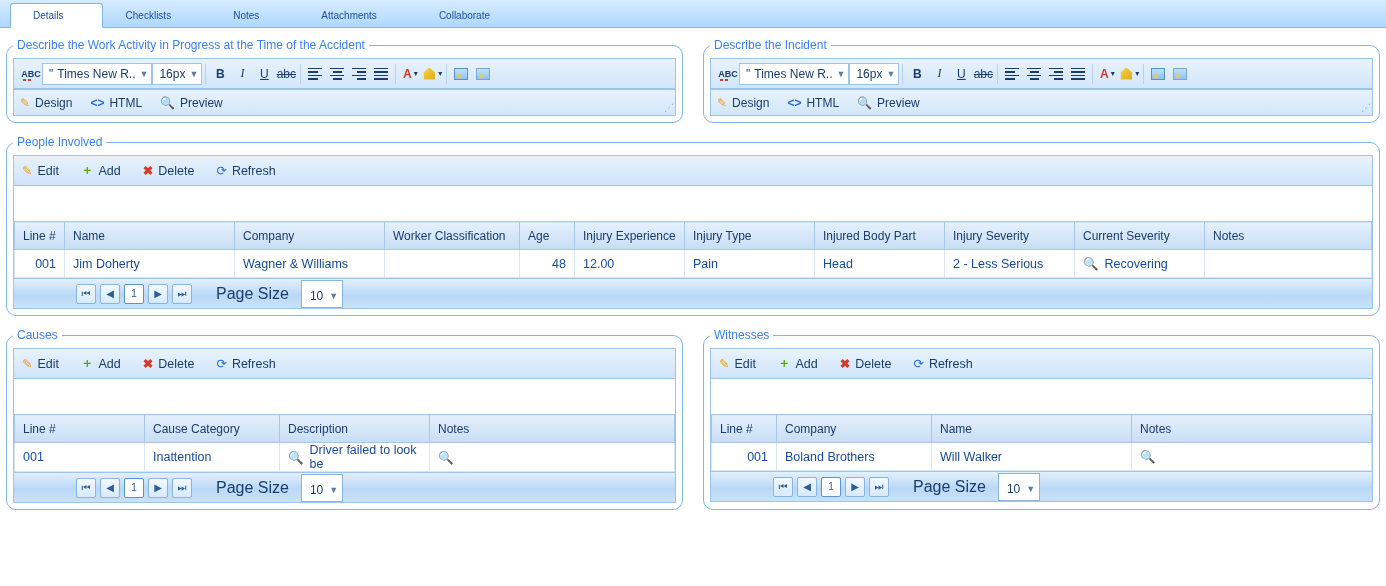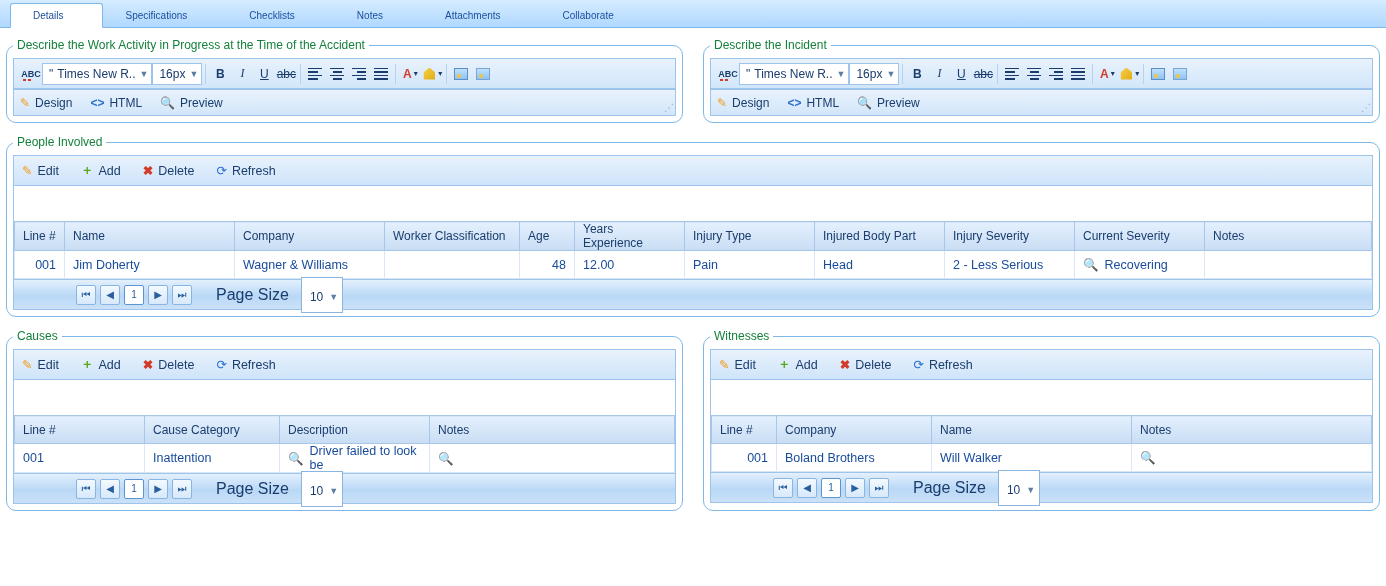--- a/index.html
+++ b/index.html
@@ -6,21 +6,21 @@
 body { font-family: "Segoe UI", Tahoma, Arial, sans-serif; font-size: 12px; color: #1a3d6d; background: #fff; }
 
 
 .tabstrip { display: flex; align-items: flex-end; height: 28px; background: linear-gradient(#d6ecff,#afd8ff); border-bottom: 1px solid #7fb7e8; padding-left: 10px; gap: 0; }
 .tab { padding: 6px 38px 6px 22px; font-size: 10px; color: #1b4f9c; cursor: pointer; border: 1px solid transparent; border-bottom: none; }
 .tab.active { background: #fff; border: 1px solid #7fb7e8; border-bottom: 1px solid #fff; color: #1b4f9c; font-weight: 400; position: relative; top: 1px; border-radius: 3px 3px 0 0; }
 
 .content { padding: 10px 6px; }
 
 fieldset { border: 1px solid #7fb7e8; border-radius: 10px; padding: 6px; margin: 0; position: relative; }
-legend { font-size: 12px; color: #15803d; padding: 0 4px; }
+legend { font-size: 12px; color: #3b82f6; padding: 0 4px; }
 
 .row2 { display: flex; gap: 20px; margin-bottom: 12px; }
 .row2 > fieldset { flex: 1; }
 
 
 .editor { border: 1px solid #9dc4ea; background: #fff; }
 .etoolbar { display: flex; align-items: center; height: 30px; background: linear-gradient(#e8f2fc,#d2e6fa); border-bottom: 1px solid #9dc4ea; padding: 0 6px; gap: 0; }
 .ebtn { width: 22px; height: 22px; display: flex; align-items: center; justify-content: center; border: 1px solid transparent; border-radius: 2px; cursor: pointer; color: #1a3d6d; }
 .esep { width: 1px; height: 20px; background: #b7d2ee; margin: 0 3px; }
 .esel { height: 22px; border: 1px solid #9dc4ea; background: #fff; display: flex; align-items: center; padding: 0 3px 0 6px; font-size: 12px; gap: 4px; cursor: pointer; }
@@ -47,21 +47,21 @@
 table.grid { width: 100%; border-collapse: collapse; margin-top: 35px; }
 table.grid th { background: linear-gradient(#e4f0fd,#c8ddf4); border: 1px solid #a7c6e8; height: 28px; text-align: left; padding: 0 8px; font-weight: 400; font-size: 12px; color: #1a3d6d; }
 table.grid td { border: 1px solid #d8e6f5; height: 28px; padding: 0 8px; font-size: 12.5px; color: #184b9b; background: #fff; }
 table.grid td.num { text-align: right; }
 
 .pager { display: flex; align-items: center; height: 30px; background: linear-gradient(#e4f0fd,#b9d8f6 55%,#cbe1f8); border-top: 1px solid #9dc4ea; padding: 0 8px; gap: 4px; }
 .pager .spacer { width: 50px; }
 .pgbtn { width: 20px; height: 20px; border: 1px solid #8ab5e0; background: linear-gradient(#f3f9ff,#d7e9fb); display: flex; align-items: center; justify-content: center; font-size: 10px; color: #2a5f9e; cursor: pointer; border-radius: 2px; }
 .pgbtn.active { background: #fff; border-color: #5a94d1; }
 .pglbl { margin: 0 8px 0 20px; font-size: 16px; color: #1a3d6d; }
-.pgsel { height: 36px; border: 1px solid #8ab5e0; background: #fff; display: flex; align-items: center; padding: 4px 4px 0 8px; gap: 6px; font-size: 12px; cursor: pointer; }
+.pgsel { height: 28px; border: 1px solid #8ab5e0; background: #fff; display: flex; align-items: center; padding: 4px 4px 0 8px; gap: 6px; font-size: 12px; cursor: pointer; }
 .pgsel .arrow { font-size: 9px; color: #5a7da6; }
 
 .magcell { display: flex; align-items: center; gap: 6px; }
 
 
 .tb-abc { font-size: 9px; font-weight: bold; color: #1a3d6d; position: relative; }
 .tb-abc::after { content: ""; position: absolute; left: 0; right: 0; bottom: -2px; height: 2px; background: linear-gradient(90deg,transparent 0 2px,#d23b2a 2px 5px,transparent 5px 7px,#d23b2a 7px 10px,transparent 10px); }
 .align-lines { display: flex; flex-direction: column; gap: 2px; width: 14px; }
 .align-lines span { height: 1.5px; background: #1a3d6d; }
 .al-l span:nth-child(even){ width:70%; } .al-l span:nth-child(odd){ width:100%; }
@@ -71,21 +71,20 @@
 .colA { color: #d23b2a; font-weight: bold; }
 .bucket { width: 14px; height: 12px; background: linear-gradient(135deg,#f7d24a,#e0a912); clip-path: polygon(10% 40%,50% 0,90% 40%,90% 100%,10% 100%); }
 .imgico { width: 14px; height: 12px; border: 1px solid #5b8fc6; background: linear-gradient(#bfe1ff,#8ec2f2); position: relative; }
 .imgico::after { content: ""; position:absolute; left:2px; bottom:1px; width:4px; height:4px; background:#f2c73f; border-radius:50%; }
 </style>
 </head>
 <body>
 
 <div class="tabstrip">
   <div class="tab active">Details</div>
-  <div class="tab">Specifications</div>
   <div class="tab">Checklists</div>
   <div class="tab">Notes</div>
   <div class="tab">Attachments</div>
   <div class="tab">Collaborate</div>
 </div>
 
 <div class="content">
 
   <div class="row2">
     <fieldset>
@@ -310,21 +309,21 @@
             <col style="width:130px">
             <col>
           </colgroup>
         <thead>
             <tr>
           <th>Line #</th>
           <th>Name</th>
           <th>Company</th>
           <th>Worker Classification</th>
           <th>Age</th>
-          <th>Years Experience</th>
+          <th>Injury Experience</th>
           <th>Injury Type</th>
           <th>Injured Body Part</th>
           <th>Injury Severity</th>
           <th>Current Severity</th>
           <th>Notes</th>
         </tr>
           </thead>
         <tbody>
             <tr>
           <td class="num">001</td>

